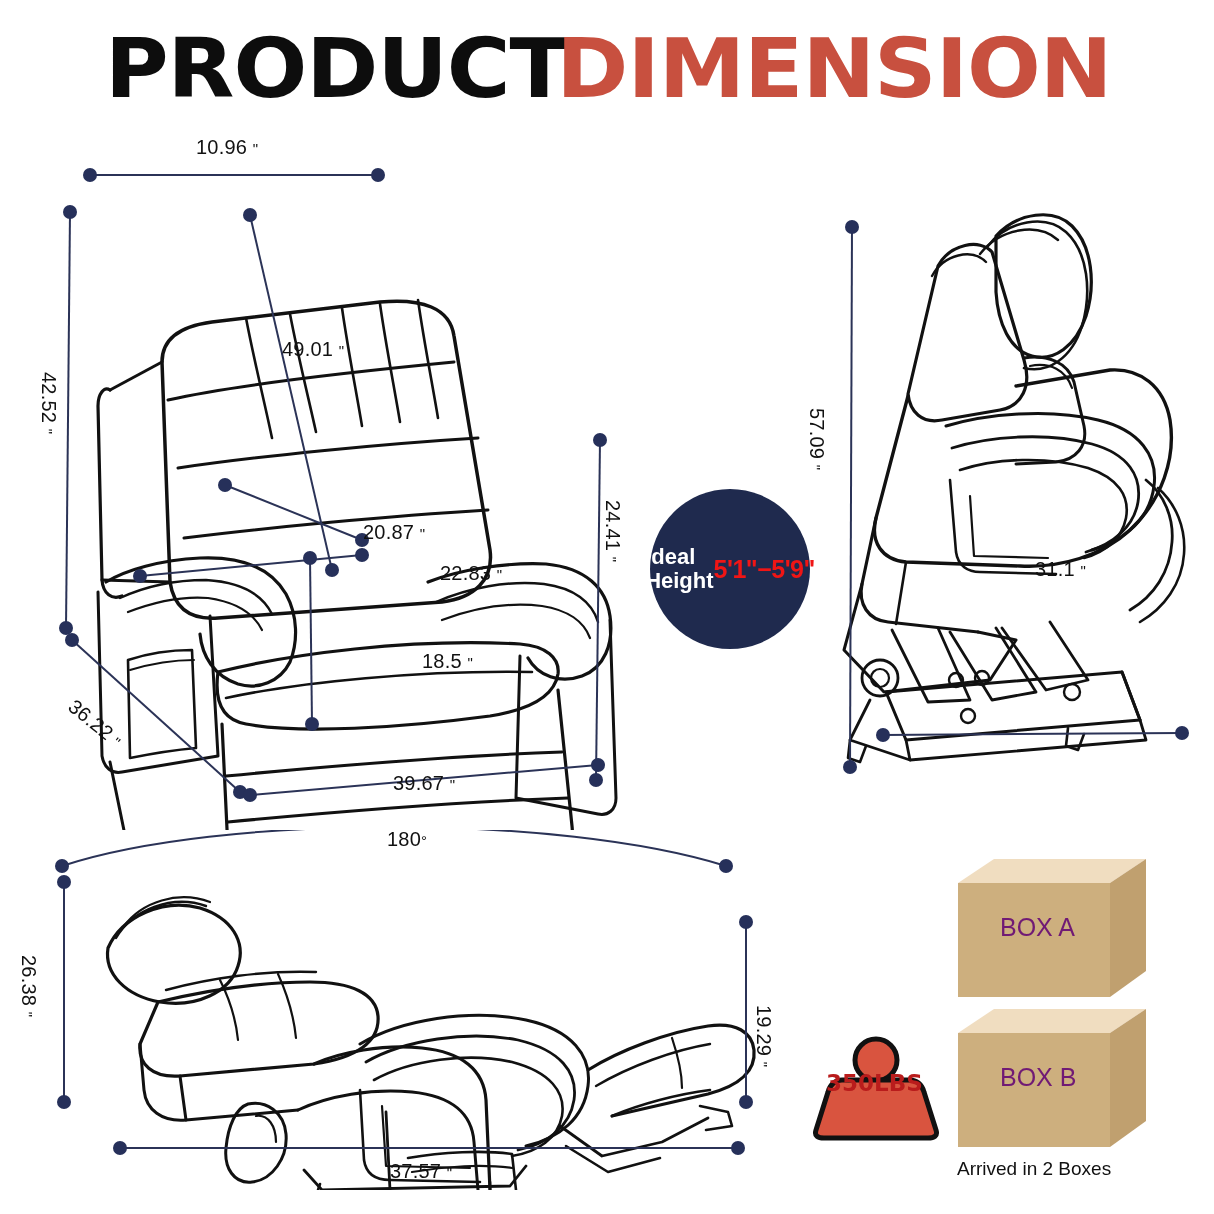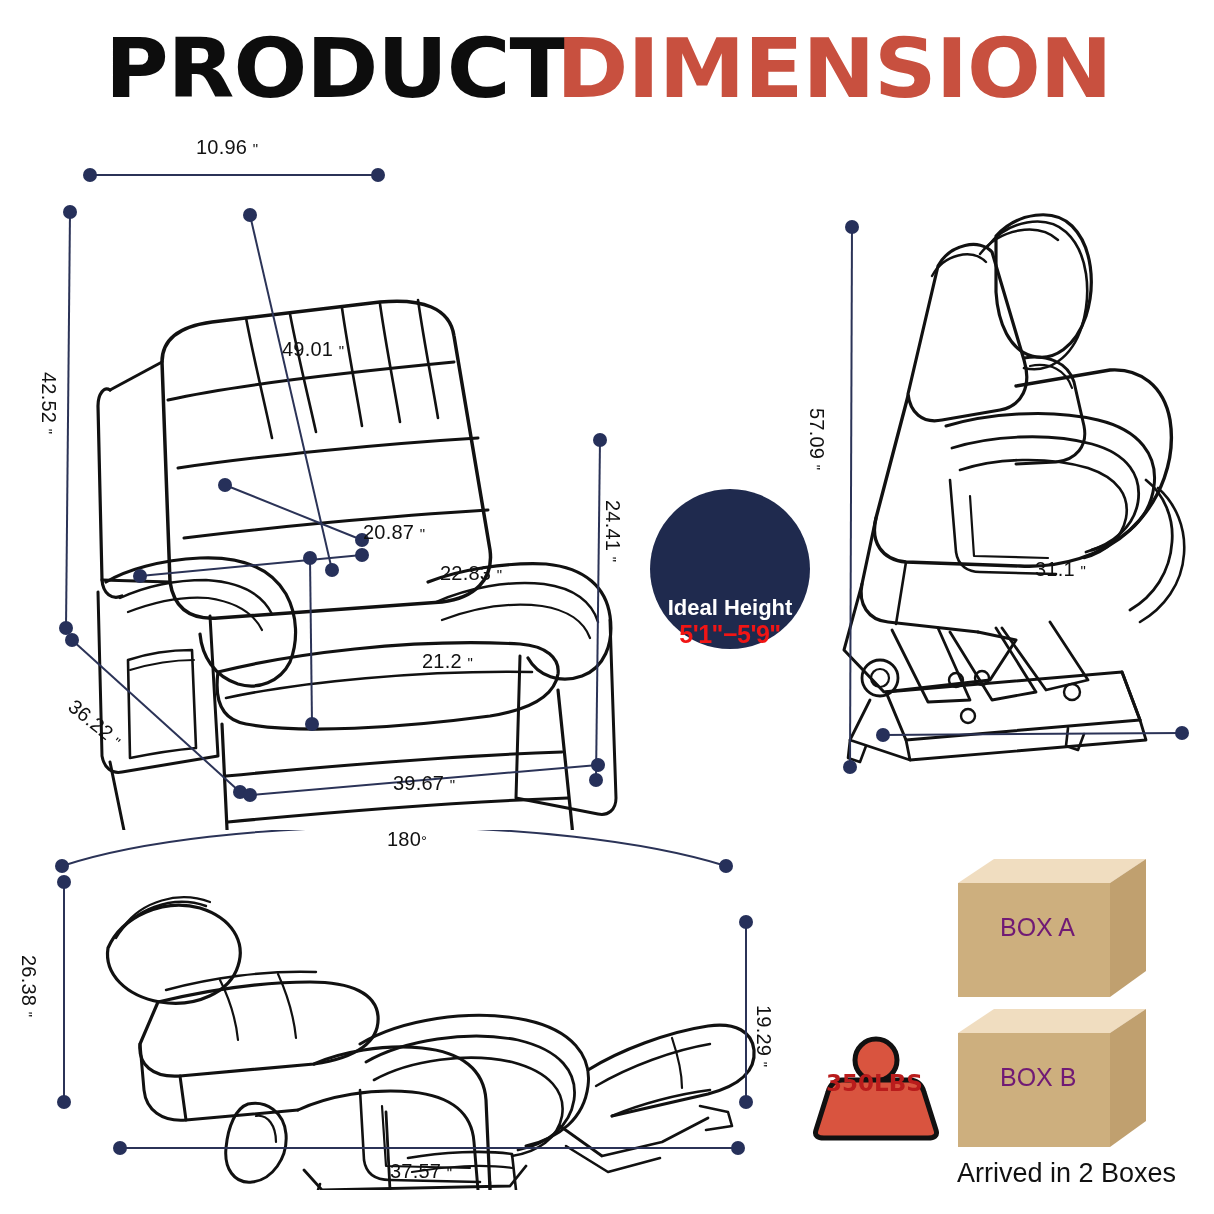--- a/index.html
+++ b/index.html
@@ -18,27 +18,27 @@
 
   
   .dim{position:absolute;font-family:"Liberation Sans", sans-serif;
        font-size:20px;color:#111;white-space:nowrap;letter-spacing:.2px;}
   .dim .u{font-size:15px;}
   .rot90{transform:rotate(90deg);transform-origin:left top;}
   .rotdiag{transform:rotate(39deg);transform-origin:left top;}
 
   
   .badge{position:absolute;border-radius:50%;background:#1f2a4e;
-         display:flex;flex-direction:column;align-items:center;
-         justify-content:flex-end;}
+         display:flex;flex-direction:row;align-items:center;
+         justify-content:center;}
   .badge .l1{color:#ffffff;font-weight:bold;font-size:22px;line-height:1.1;}
   .badge .l2{color:#f01515;font-weight:bold;font-size:25px;line-height:1.15;
              letter-spacing:-.5px;}
   .box-label{position:absolute;font-size:25px;color:#701a75;white-space:nowrap;}
-  .arrived{position:absolute;font-size:27px;color:#111;white-space:nowrap;}
+  .arrived{position:absolute;font-size:19px;color:#111;white-space:nowrap;}
   .lbs-label{position:absolute;font-family:"DejaVu Sans", sans-serif;
              font-weight:bold;font-size:23px;color:#b91c1c;white-space:nowrap;}
 
   svg{display:block;}
   .ln{stroke:#2b3357;stroke-width:2;fill:none;}
   .dot{fill:#26305a;}
   .art{stroke:#111;fill:none;stroke-linecap:round;stroke-linejoin:round;}
 </style>
 </head>
 <body>
@@ -158,21 +158,21 @@
     <span>20.87</span>
     <span class="u">"</span>
   </div>
 
   <div class="dim" style="left:440px;top:562px;">
     <span>22.83</span>
     <span class="u">"</span>
   </div>
 
   <div class="dim" style="left:422px;top:650px;">
-    <span>21.2</span>
+    <span>18.5</span>
     <span class="u">"</span>
   </div>
 
   <div class="dim rot90" style="left:624px;top:500px;">
     <span>24.41</span>
     <span class="u">"</span>
   </div>
 
   <div class="dim rotdiag" style="left:78px;top:695px;">
     <span>36.22</span>

